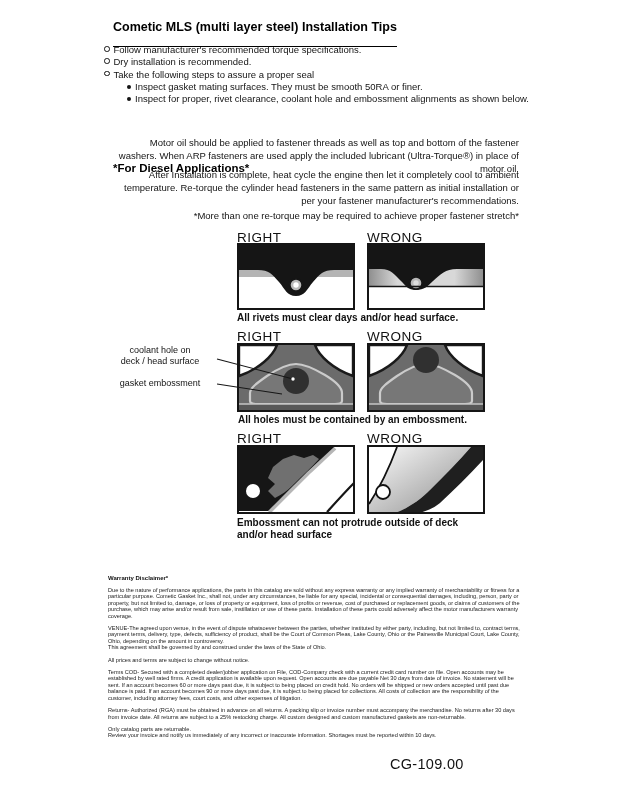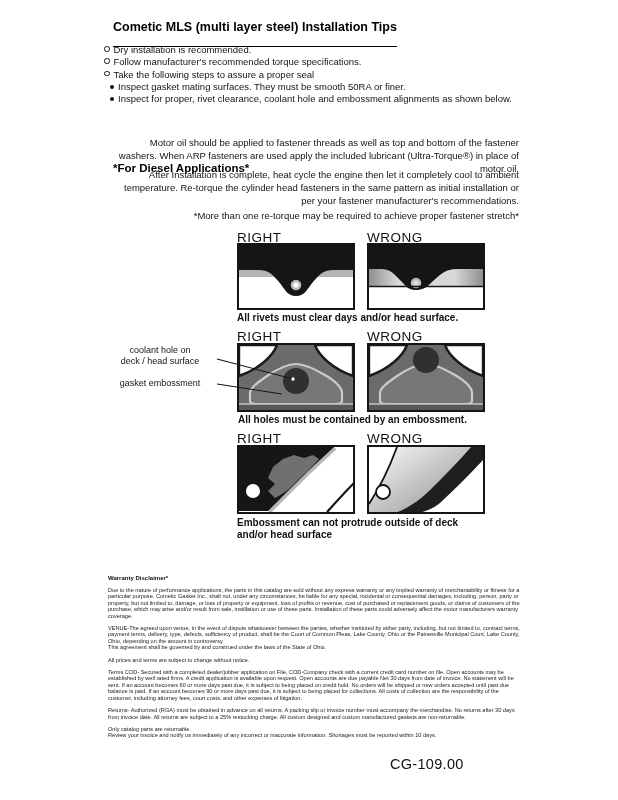--- a/index.html
+++ b/index.html
@@ -5,21 +5,21 @@
   html,body{margin:0;padding:0;background:#fff;}
   .page{position:relative;width:618px;height:800px;background:#ffffff;
         font-family:"Liberation Sans", sans-serif;color:#1a1a1a;overflow:hidden;}
   .abs{position:absolute;}
 
   .title{left:113px;top:20px;font-size:12.5px;font-weight:bold;color:#000;}
   .title span{display:inline-block;border-bottom:1.6px solid #000;padding-bottom:12px;}
 
   .bullets{left:104px;top:44px;width:430px;font-size:9.5px;line-height:12.3px;color:#141414;}
   .b-row{display:flex;align-items:baseline;}
-  .b-row.sub{margin-left:6px;}
+  .b-row.sub{margin-left:23px;}
   .mark-hollow{width:3.5px;height:3.5px;border:1px solid #141414;border-radius:50%;
                display:inline-block;margin-right:4px;flex:0 0 auto;position:relative;top:-1.5px;}
   .mark-solid{width:4px;height:4px;background:#141414;border-radius:50%;
               display:inline-block;margin-right:4px;flex:0 0 auto;position:relative;top:-1px;}
 
   .h2{left:113px;top:118px;font-size:11.5px;font-weight:bold;color:#000;margin-top:44px;}
   .para{left:113px;width:406px;font-size:9.5px;line-height:13px;color:#141414;text-align:right;}
   .p1{top:136px;} .p2{top:168px;} .p3{top:209px;}
 
   .dlabel{width:118px;font-size:13.5px;letter-spacing:.5px;color:#111;}
@@ -40,25 +40,25 @@
 
 <div class="page">
 
   <div class="abs title">
     <span>Cometic MLS (multi layer steel) Installation Tips</span>
   </div>
 
   <div class="abs bullets">
     <div class="b-row">
       <span class="mark-hollow"></span>
-      <span>Dry installation is recommended.</span>
+      <span>Follow manufacturer's recommended torque specifications.</span>
     </div>
     <div class="b-row">
       <span class="mark-hollow"></span>
-      <span>Follow manufacturer's recommended torque specifications.</span>
+      <span>Dry installation is recommended.</span>
     </div>
     <div class="b-row">
       <span class="mark-hollow"></span>
       <span>Take the following steps to assure a proper seal</span>
     </div>
     <div class="b-row sub">
       <span class="mark-solid"></span>
       <span>Inspect gasket mating surfaces.  They must be smooth 50RA or finer.</span>
     </div>
     <div class="b-row sub">

